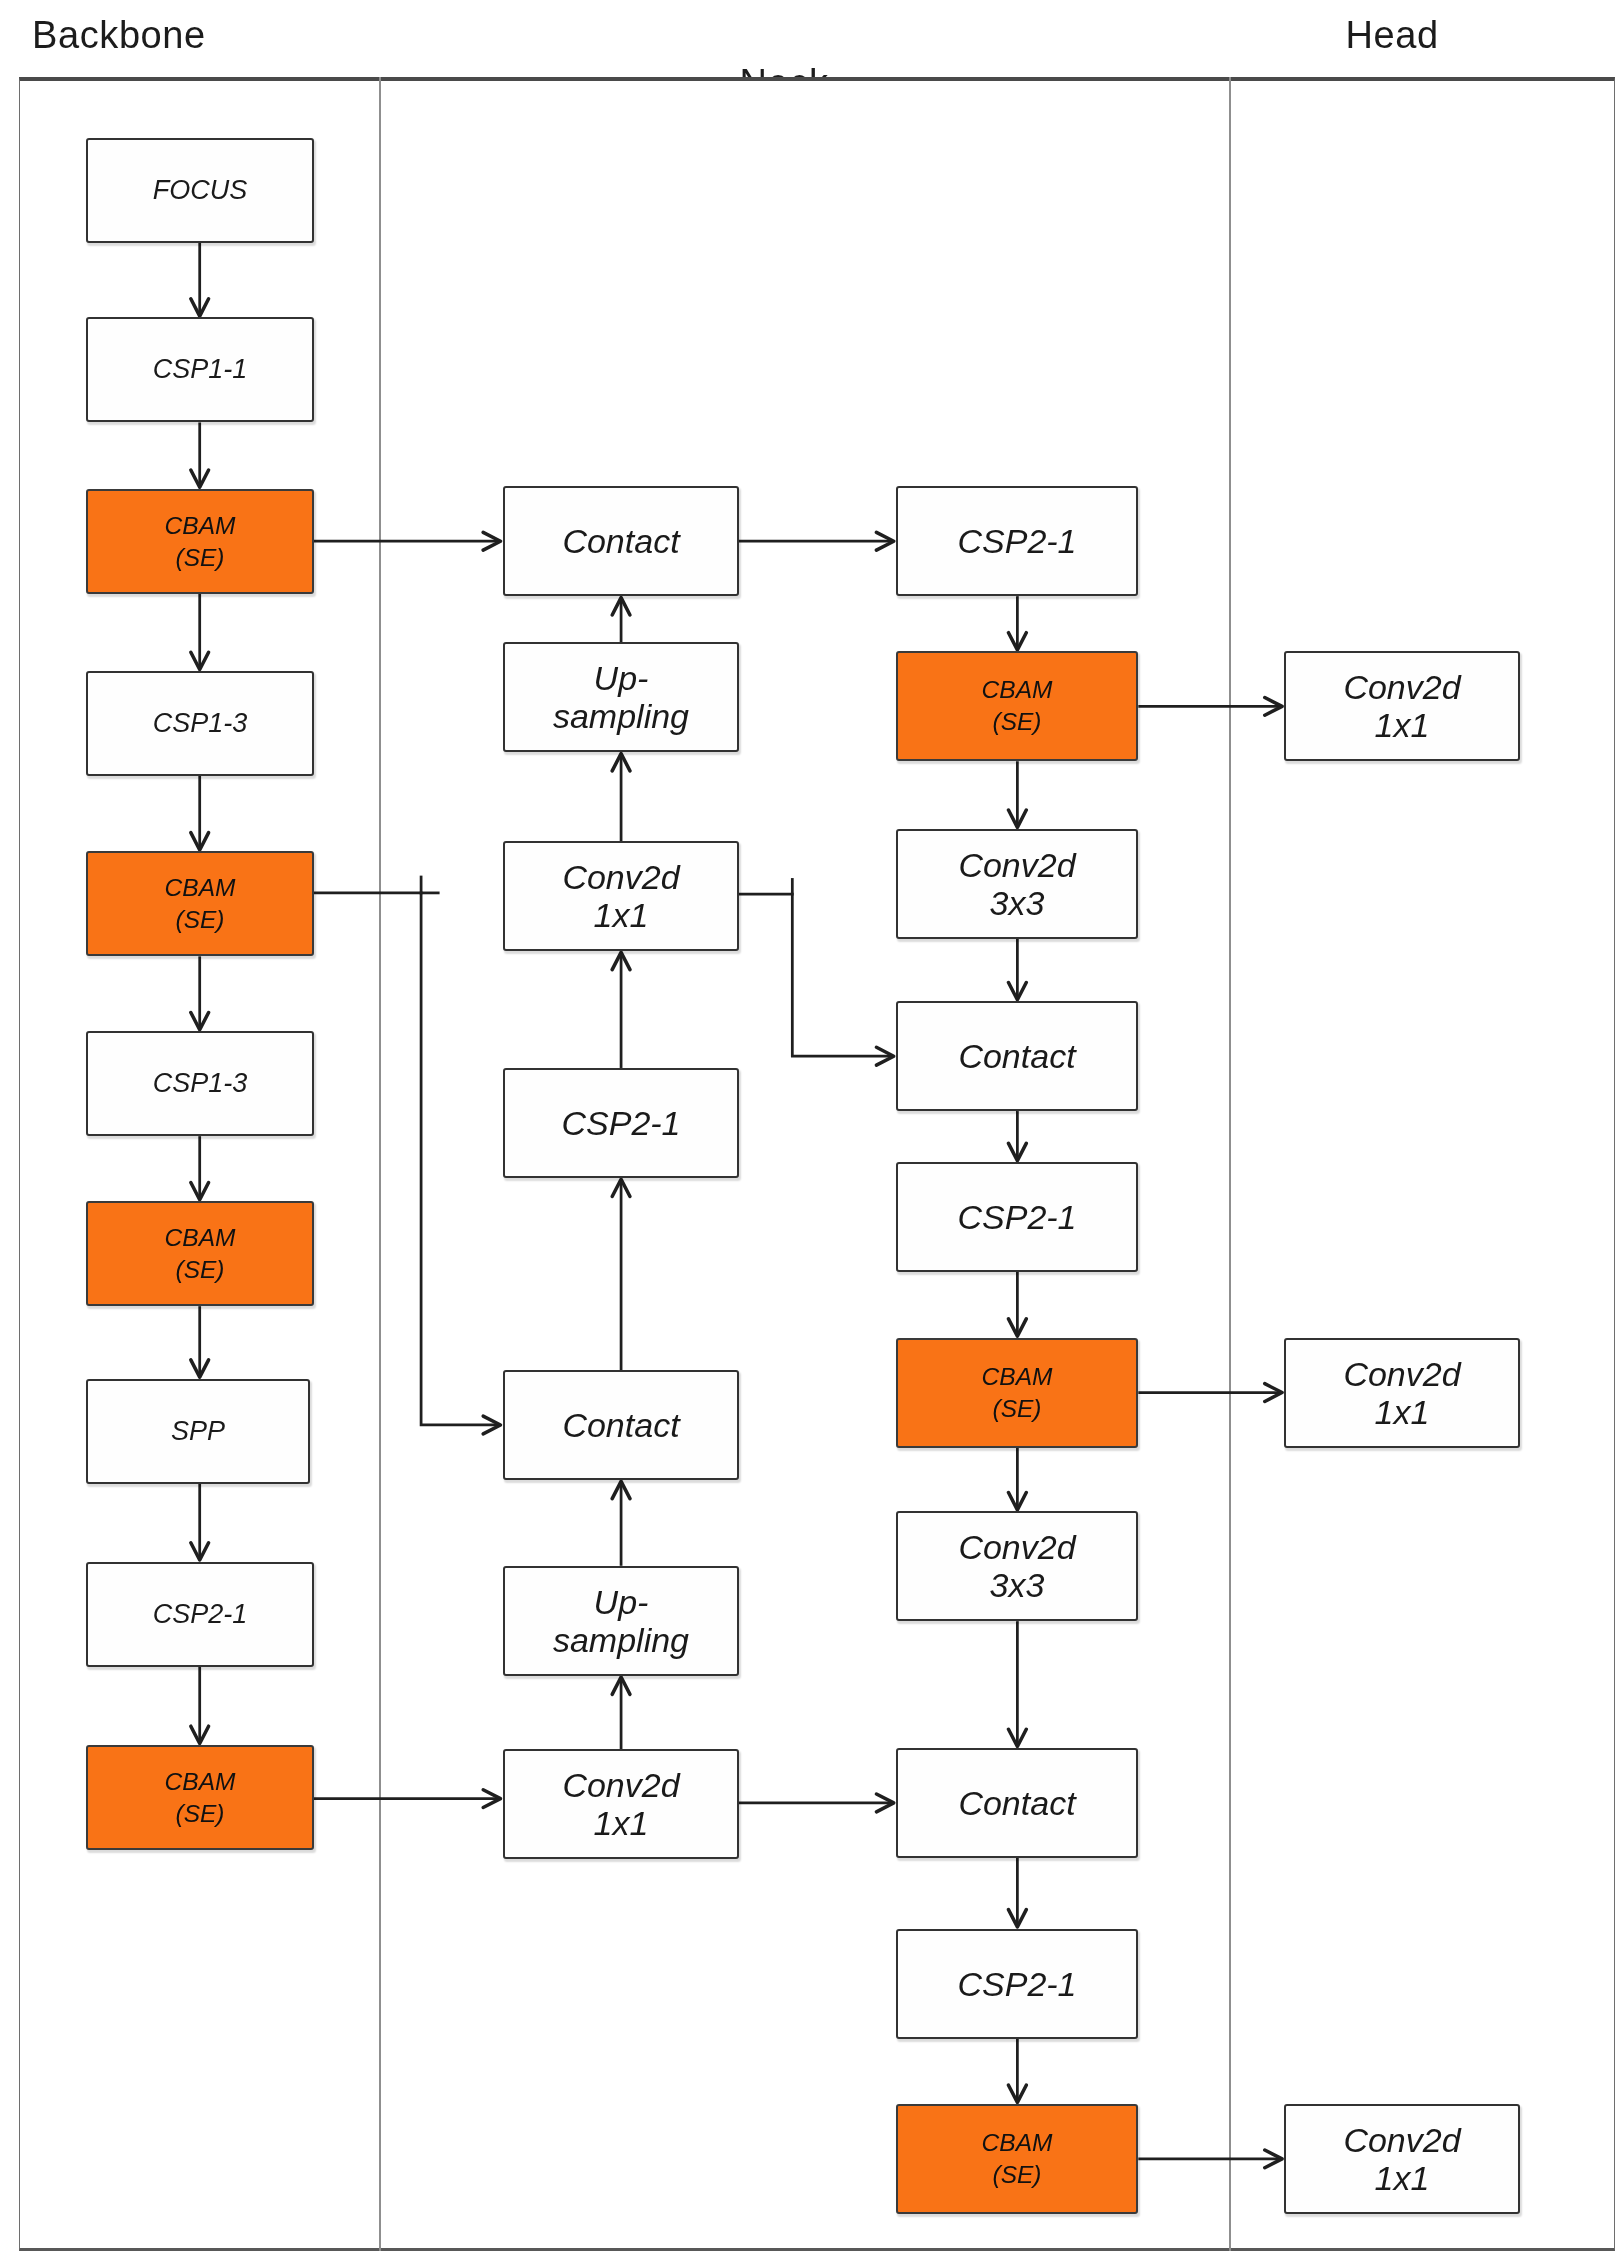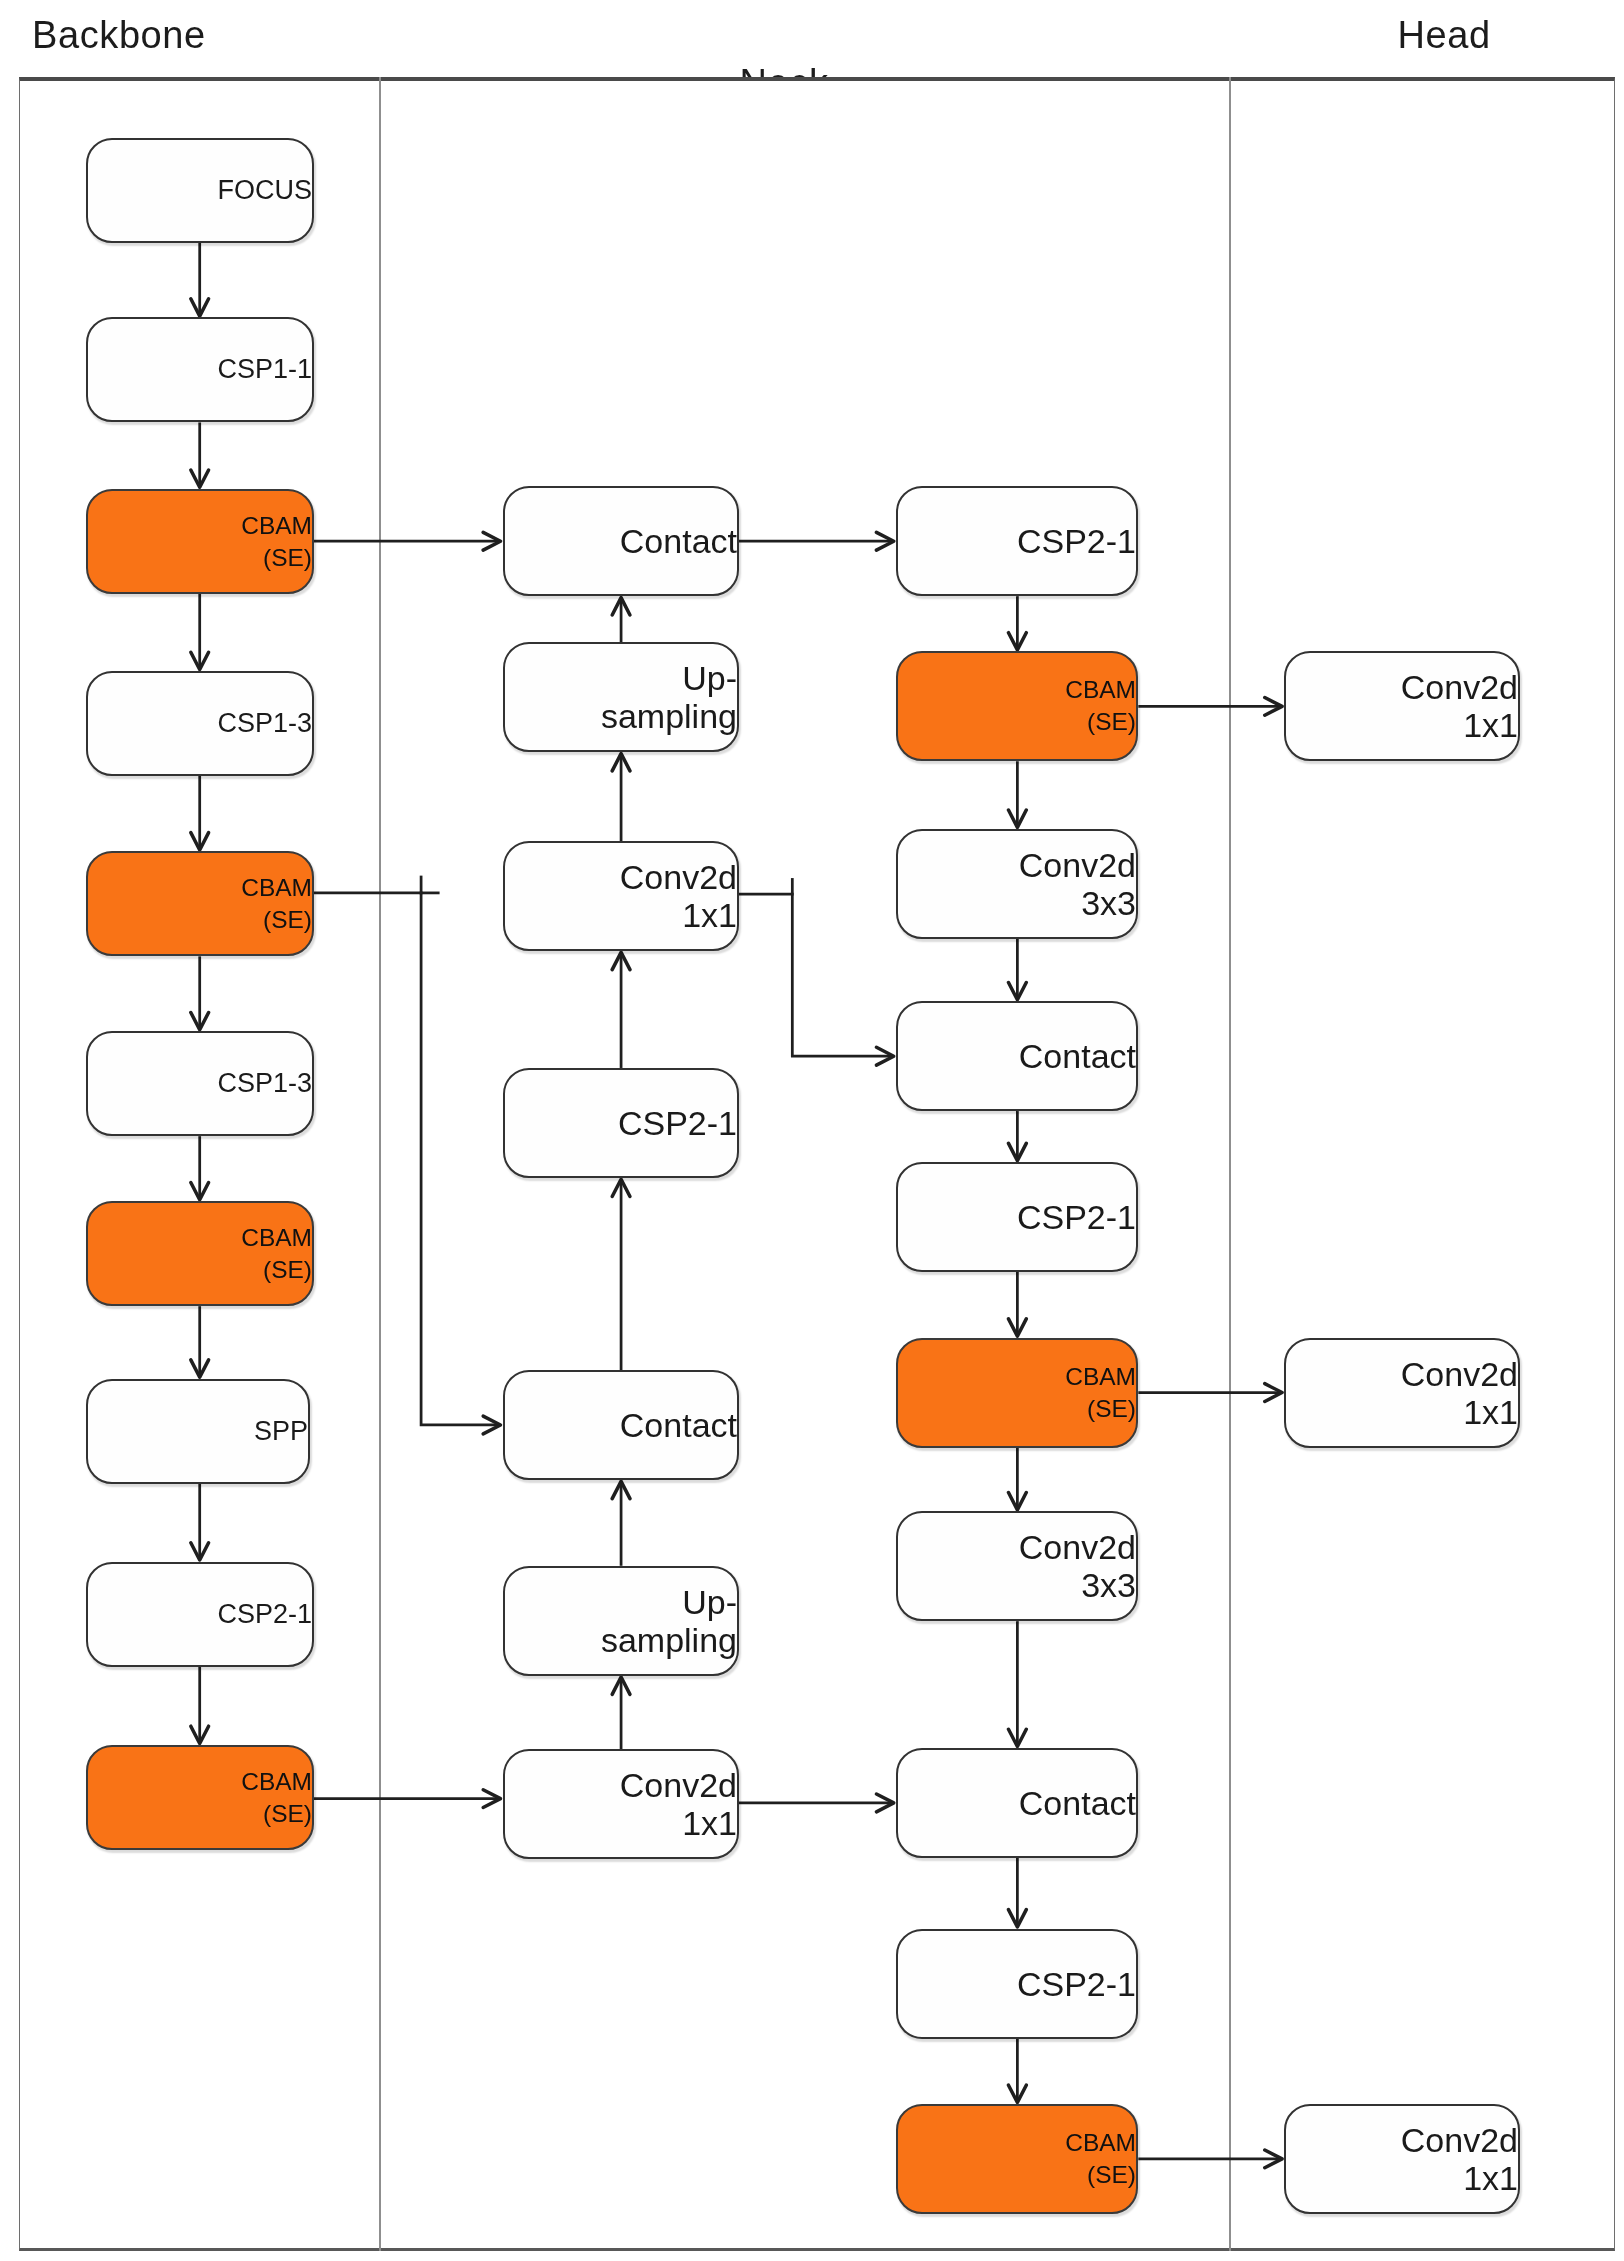--- a/index.html
+++ b/index.html
@@ -19,21 +19,21 @@
     position: absolute;
     top: 13.5px;
     font-size: 38px;
     line-height: 43px;
     color: #1c1c1c;
     letter-spacing: 0.6px;
     white-space: nowrap;
   }
   #title-backbone { left: 32px; text-align: center; }
   #title-neck  { left: 784px; transform: translateX(-50%); margin-top: 48px; }
-  #title-head  { left: 1444px; transform: translateX(-50%); }
+  #title-head  { left: 1392px; transform: translateX(-50%); }
 
   #frame {
     position: absolute;
     left: 19px;
     top: 77px;
     width: 1596px;
     height: 2174px;
     box-sizing: border-box;
     border-top: 4.3px solid #4a4a4a;
     border-left: 1.8px solid #6e6e6e;
@@ -64,28 +64,29 @@
     stroke-width: 4.5px;
     stroke-linecap: square;
     stroke-linejoin: miter;
   }
 
   .node {
     position: absolute;
     box-sizing: border-box;
     background: #fefefe;
     border: 2.4px solid #323232;
-    border-radius: 26px;
+    border-radius: 3px;
     display: flex;
     flex-direction: column;
-    align-items: flex-end;
+    align-items: center;
     justify-content: center;
     text-align: center;
     color: #1a1a1a;
     box-shadow: 1.8px 2.4px 1.8px rgba(0,0,0,0.14);
+    font-style: italic;
   }
   .node.gray {
     background: #f97316;
     border-color: #3a3a3a;
     color: #111111;
   }
   .node .line { white-space: nowrap; }
   .font-small .line   { font-size: 27px; line-height: 33px; }
   .font-tiny .line    { font-size: 24.5px; line-height: 32px; }
   .font-large .line   { font-size: 34px; line-height: 38px; }

